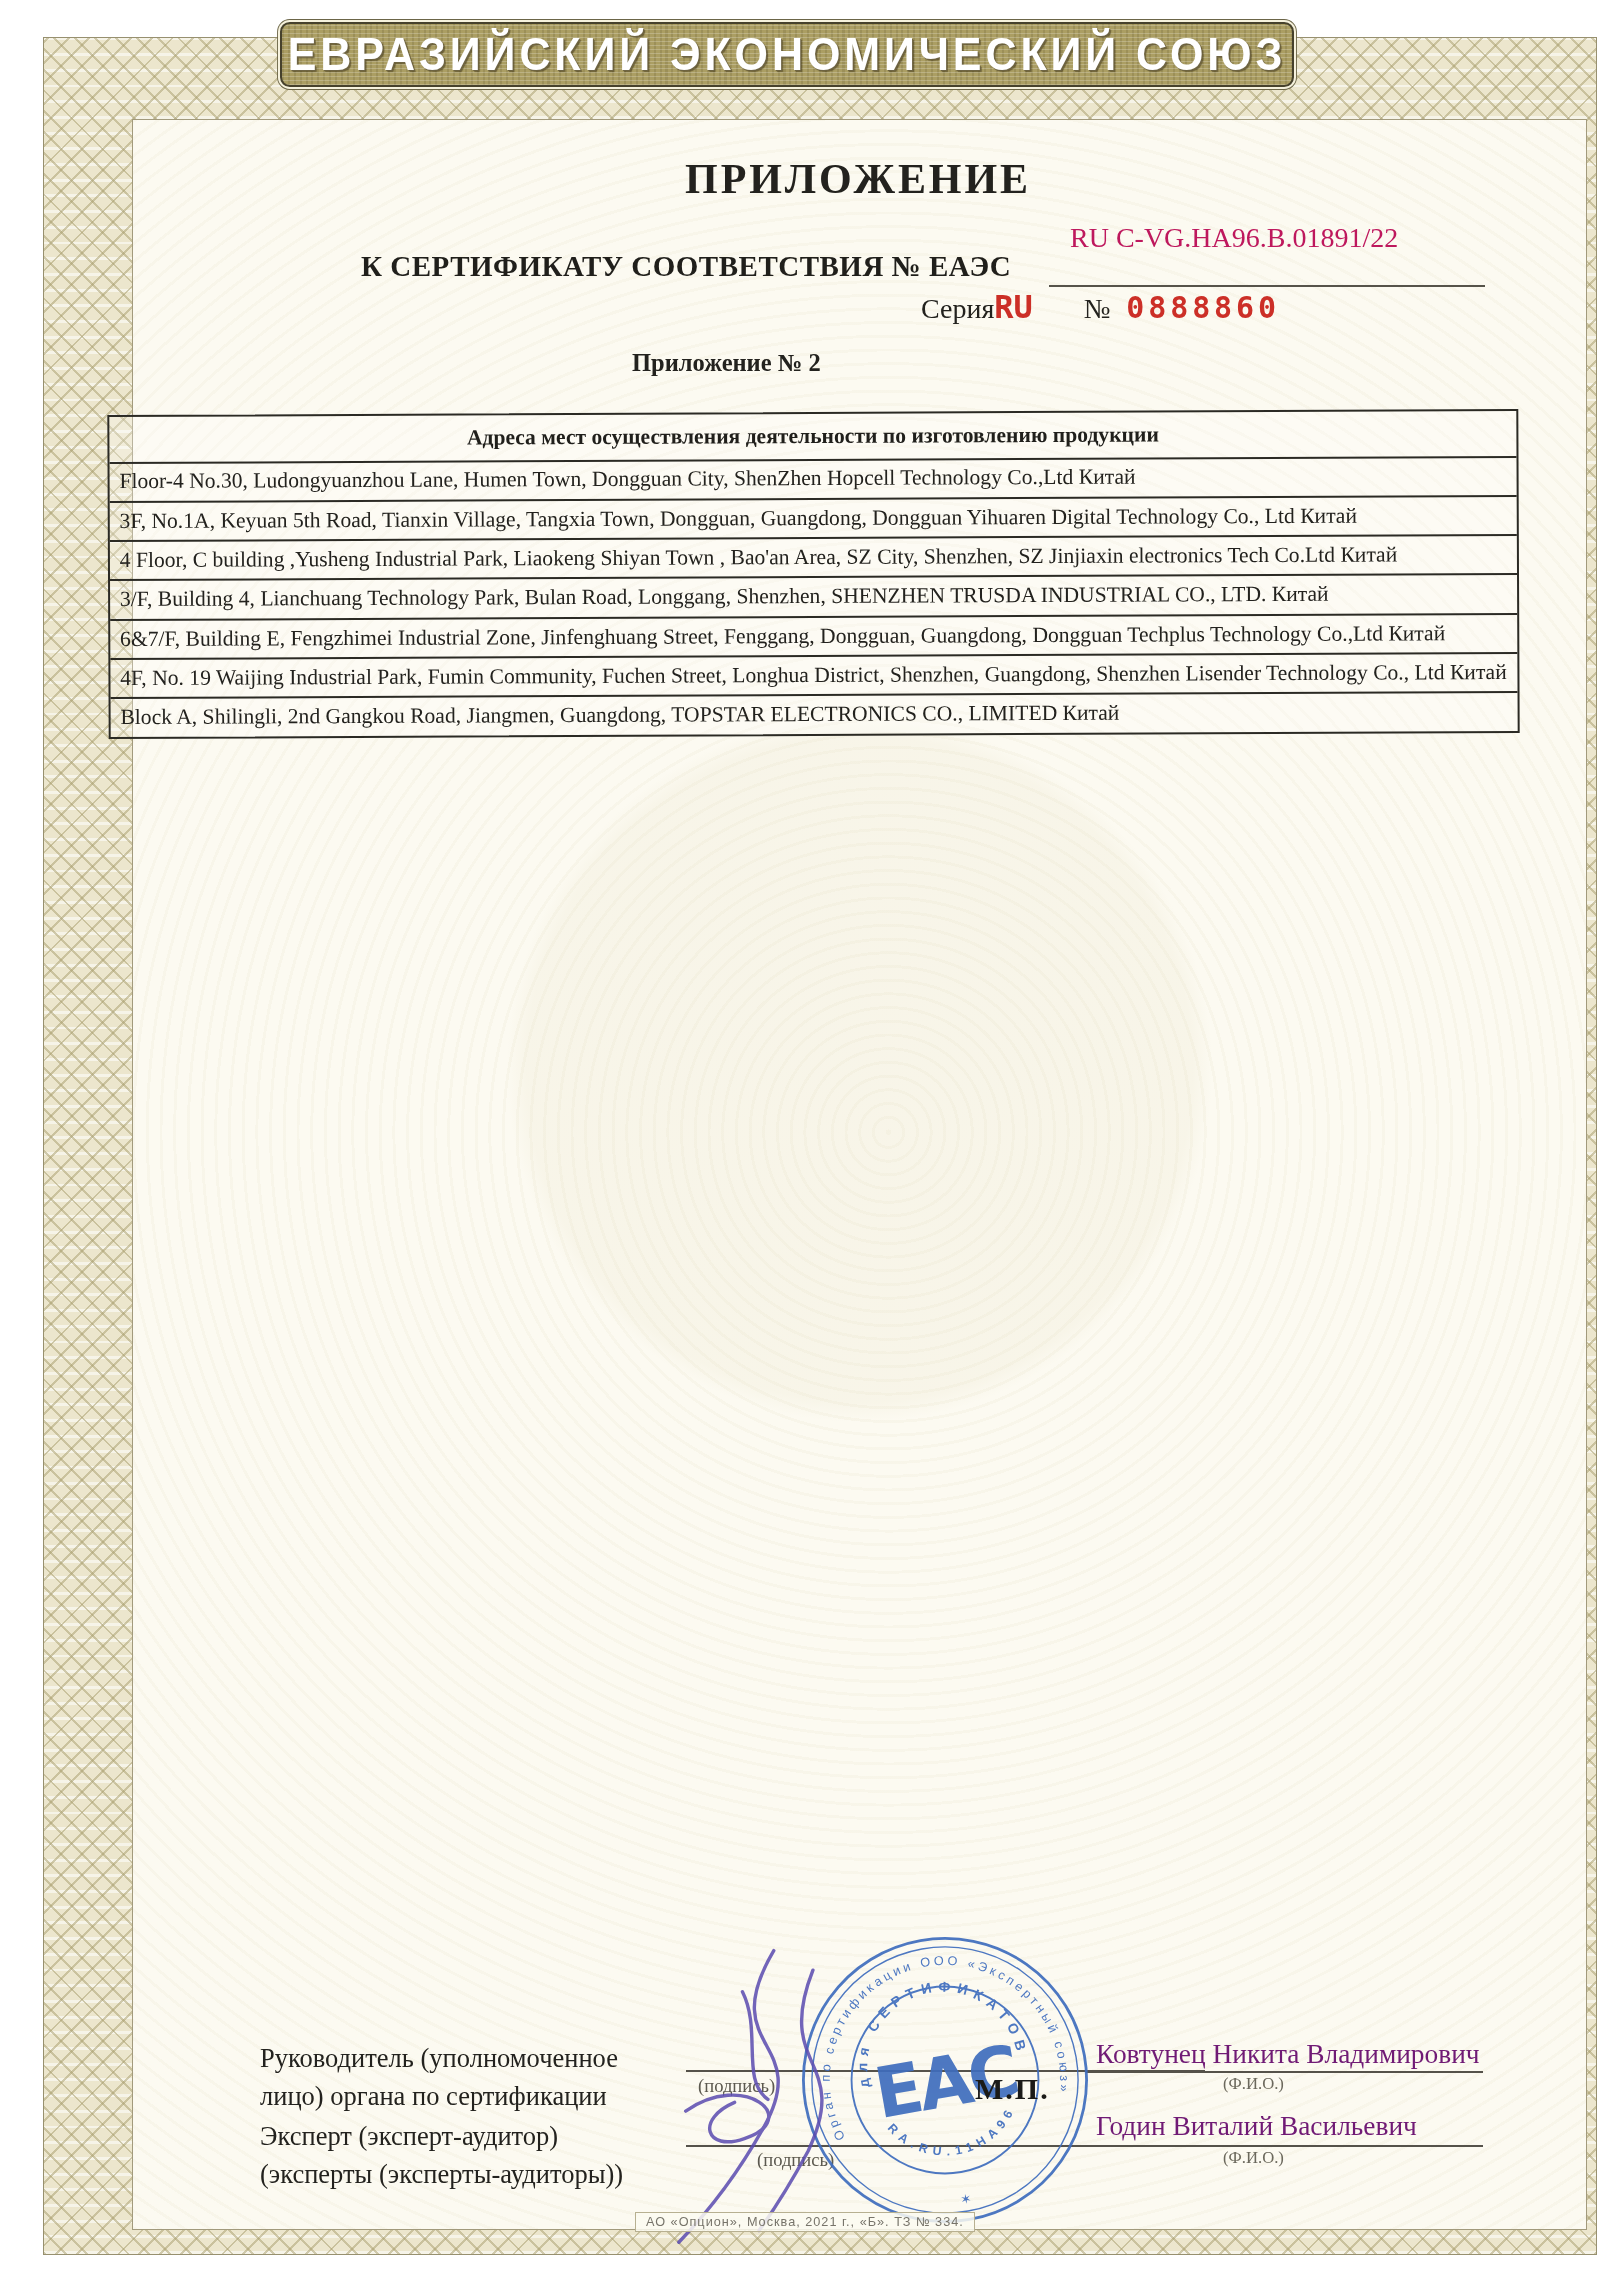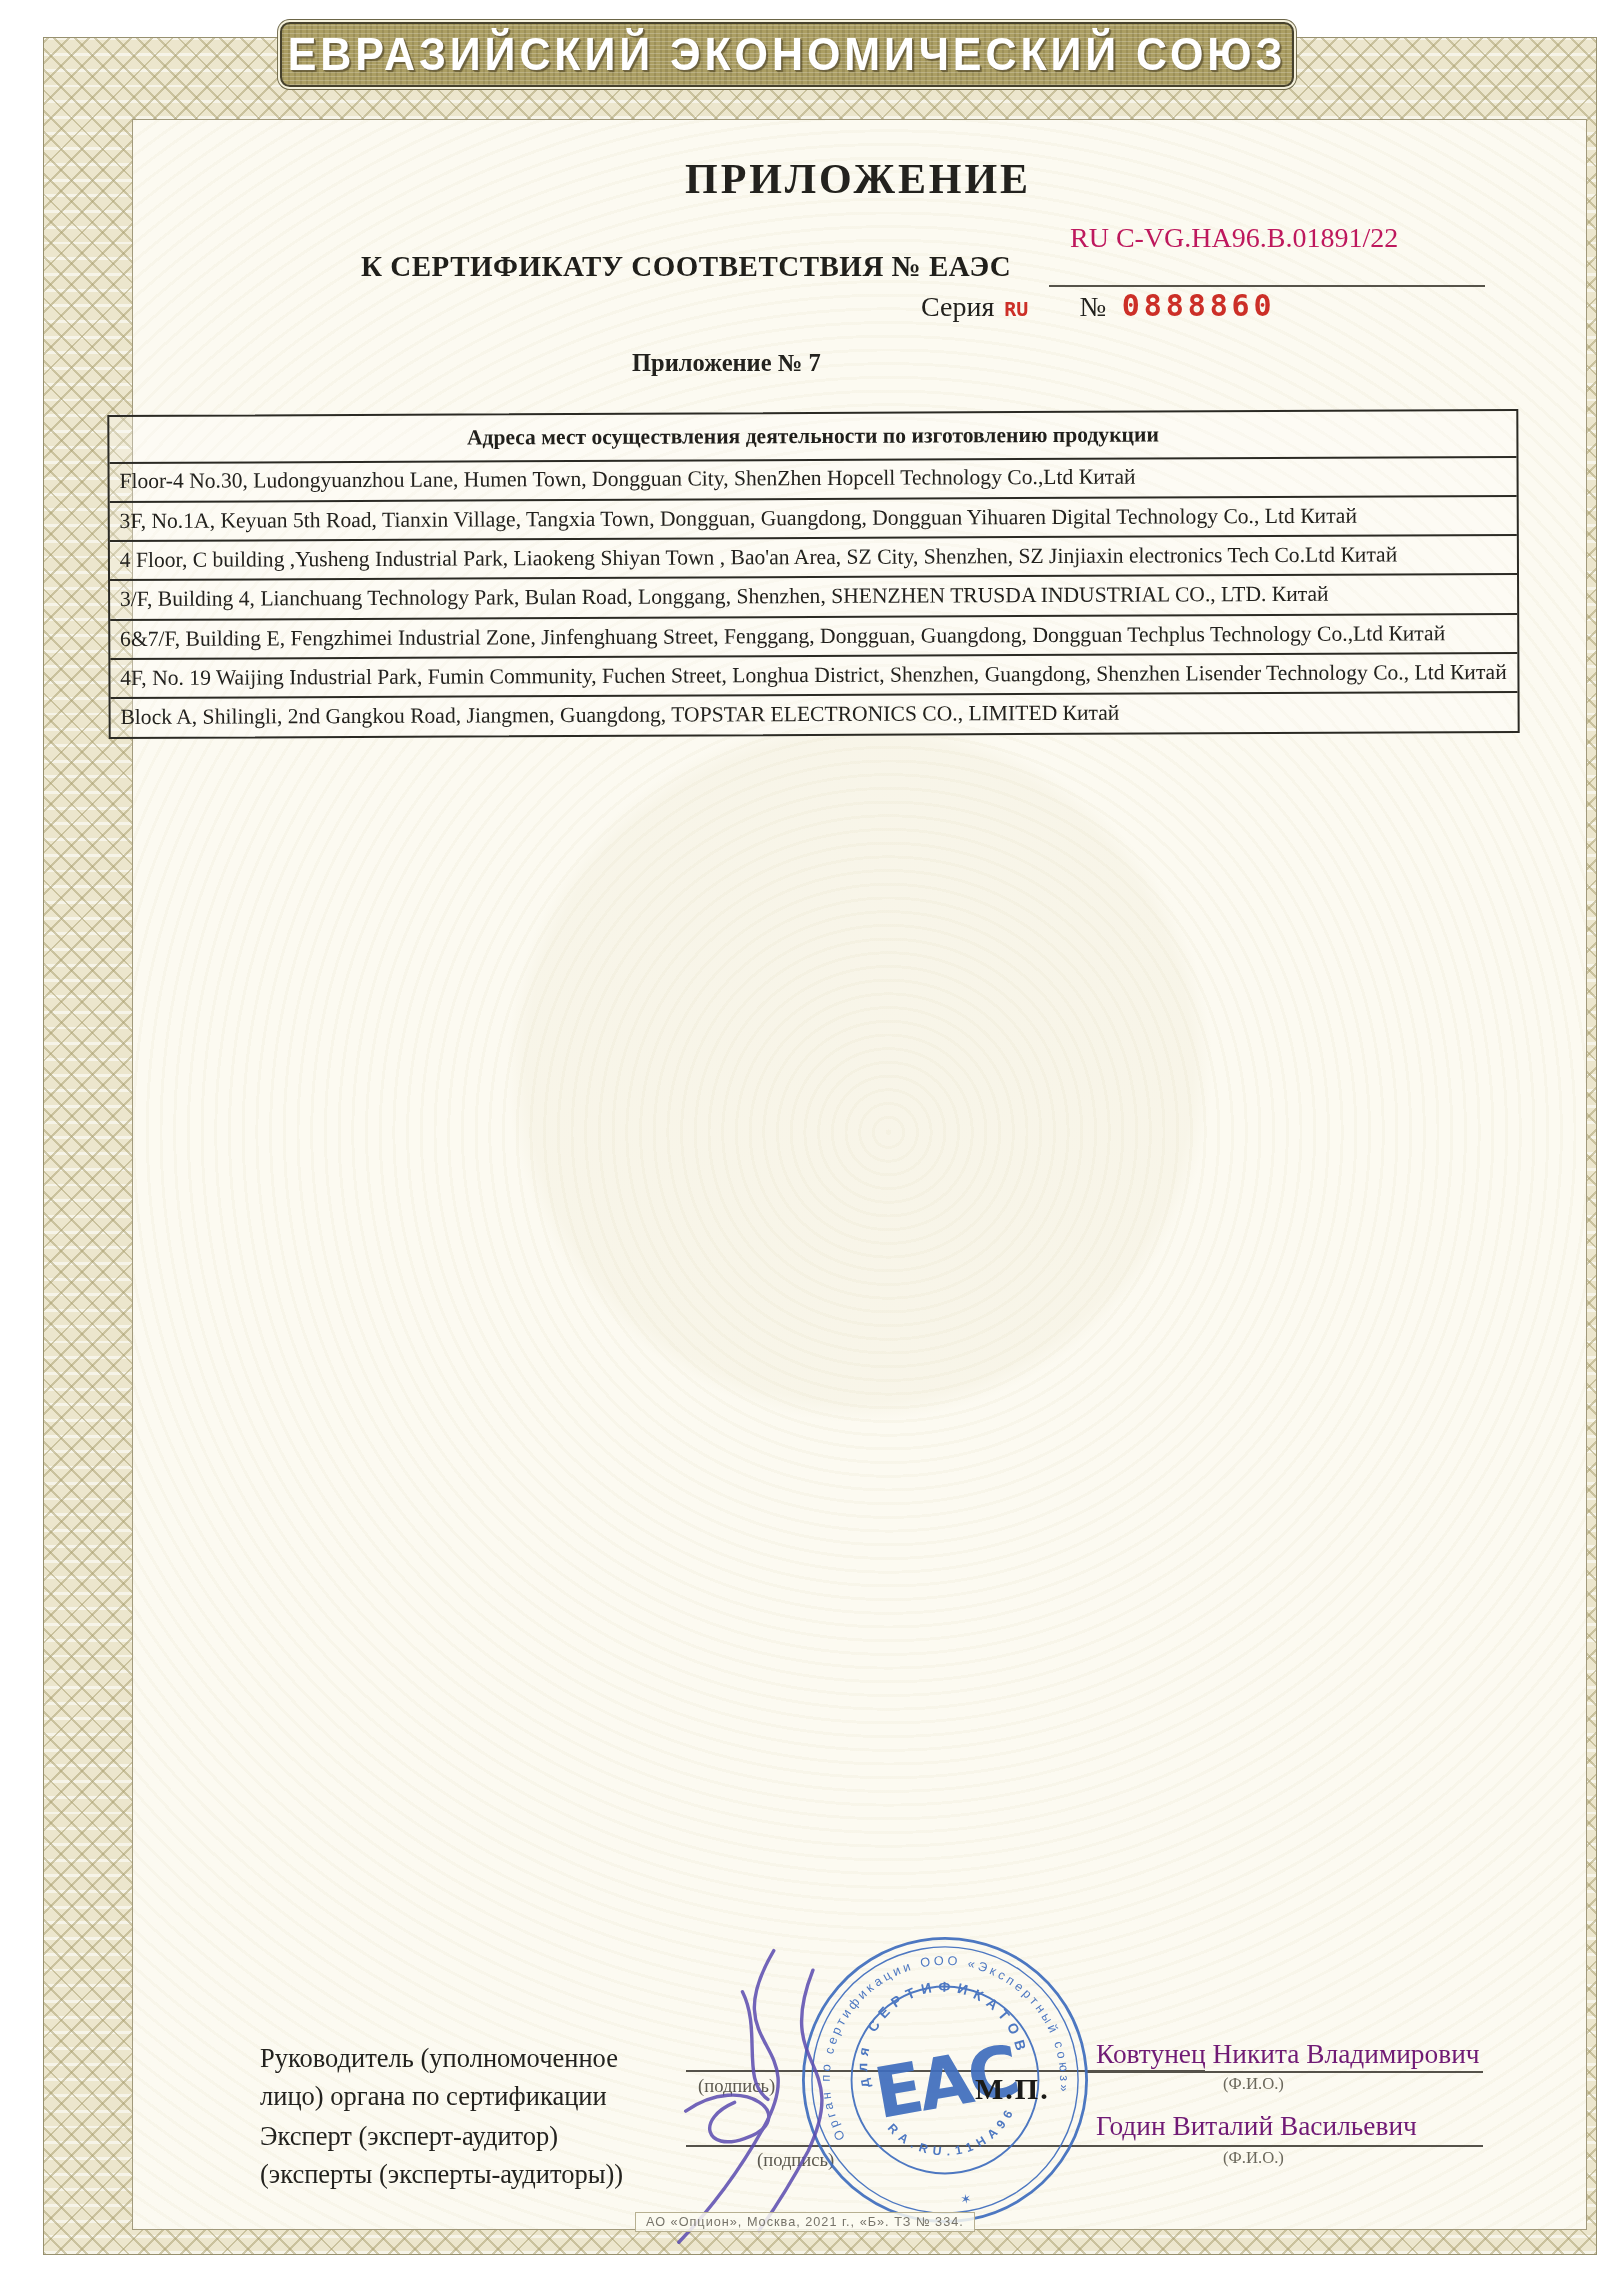--- a/index.html
+++ b/index.html
@@ -31,21 +31,21 @@
           letter-spacing:3.9px;color:#ffffff;white-space:nowrap;transform:scaleY(1.08);
           text-shadow:1px 1px 0 #6e6443, 2px 2px 1px rgba(60,50,20,.55);}
   
   .doc-title{position:absolute;left:0;top:155px;width:1620px;text-align:center;
           font-weight:bold;font-size:42px;letter-spacing:2.9px;color:#23221e;padding-left:48px;}
   .cert-number{position:absolute;left:1070px;top:222px;font-size:28px;color:#be185d;white-space:nowrap;}
   .cert-label{position:absolute;left:361px;top:250px;font-weight:bold;font-size:29px;letter-spacing:0.5px;color:#201f1b;white-space:nowrap;}
   .cert-underline{position:absolute;left:1049px;top:285px;width:436px;border-top:2px solid #56534a;}
   .series-line{position:absolute;left:921px;top:288px;white-space:nowrap;}
   .series-label{font-size:28px;color:#23221e;}
-  .series-value{font-family:"DejaVu Sans Mono", monospace;font-weight:bold;font-size:20px;color:#cc2f27;margin-left:10px;}
+  .series-value{font-family:"DejaVu Sans Mono", monospace;font-weight:bold;font-size:32px;color:#cc2f27;margin-left:0;}
   .number-sign{font-size:28px;color:#23221e;margin-left:51px;}
   .serial-number{font-family:"DejaVu Sans Mono", monospace;font-weight:bold;font-size:30px;
           letter-spacing:3.9px;color:#cc2f27;margin-left:15.7px;margin-top:8px;}
   .annex-label{position:absolute;left:632px;top:349px;font-weight:bold;font-size:24.5px;color:#23221e;}
   
   .addr-table{position:absolute;left:108px;top:412px;width:1407px;border:2px solid #2b2a24;
           transform:rotate(-0.25deg);background:rgba(255,255,255,.25);}
   .thead{padding:9.8px 7.8px;text-align:center;font-weight:bold;font-size:21.6px;color:#201f1b;}
   .trow{border-top:2px solid #2b2a24;padding:3.9px 9.8px 4.9px 9.8px;font-size:21.6px;line-height:1.32;color:#23221e;}
   
@@ -77,21 +77,21 @@
 
   <div class="doc-title">ПРИЛОЖЕНИЕ</div>
   <div class="cert-number">RU C-VG.HA96.B.01891/22</div>
   <div class="cert-label">К СЕРТИФИКАТУ СООТВЕТСТВИЯ № ЕАЭС</div>
   <div class="cert-underline"></div>
 
   <div class="series-line">
     <span class="series-label">Серия</span><span class="series-value">RU</span><span class="number-sign">№</span><span class="serial-number">0888860</span>
   </div>
 
-  <div class="annex-label">Приложение № 7</div>
+  <div class="annex-label">Приложение № 2</div>
 
   <div class="addr-table">
     <div class="thead">Адреса мест осуществления деятельности по изготовлению продукции</div>
     <div class="trow">Floor-4 No.30, Ludongyuanzhou Lane, Humen Town, Dongguan City, ShenZhen Hopcell Technology Co.,Ltd Китай</div>
     <div class="trow">3F, No.1A, Keyuan 5th Road, Tianxin Village, Tangxia Town, Dongguan, Guangdong, Dongguan Yihuaren Digital Technology Co., Ltd Китай</div>
     <div class="trow">4 Floor, C building ,Yusheng Industrial Park, Liaokeng Shiyan Town , Bao'an Area, SZ City, Shenzhen, SZ Jinjiaxin electronics Tech Co.Ltd Китай</div>
     <div class="trow">3/F, Building 4, Lianchuang Technology Park, Bulan Road, Longgang, Shenzhen, SHENZHEN TRUSDA INDUSTRIAL CO., LTD. Китай</div>
     <div class="trow">6&amp;7/F, Building E, Fengzhimei Industrial Zone, Jinfenghuang Street, Fenggang, Dongguan, Guangdong, Dongguan Techplus Technology Co.,Ltd Китай</div>
     <div class="trow">4F, No. 19 Waijing Industrial Park, Fumin Community, Fuchen Street, Longhua District, Shenzhen, Guangdong, Shenzhen Lisender Technology Co., Ltd Китай</div>
     <div class="trow">Block A, Shilingli, 2nd Gangkou Road, Jiangmen, Guangdong, TOPSTAR ELECTRONICS CO., LIMITED Китай</div>

